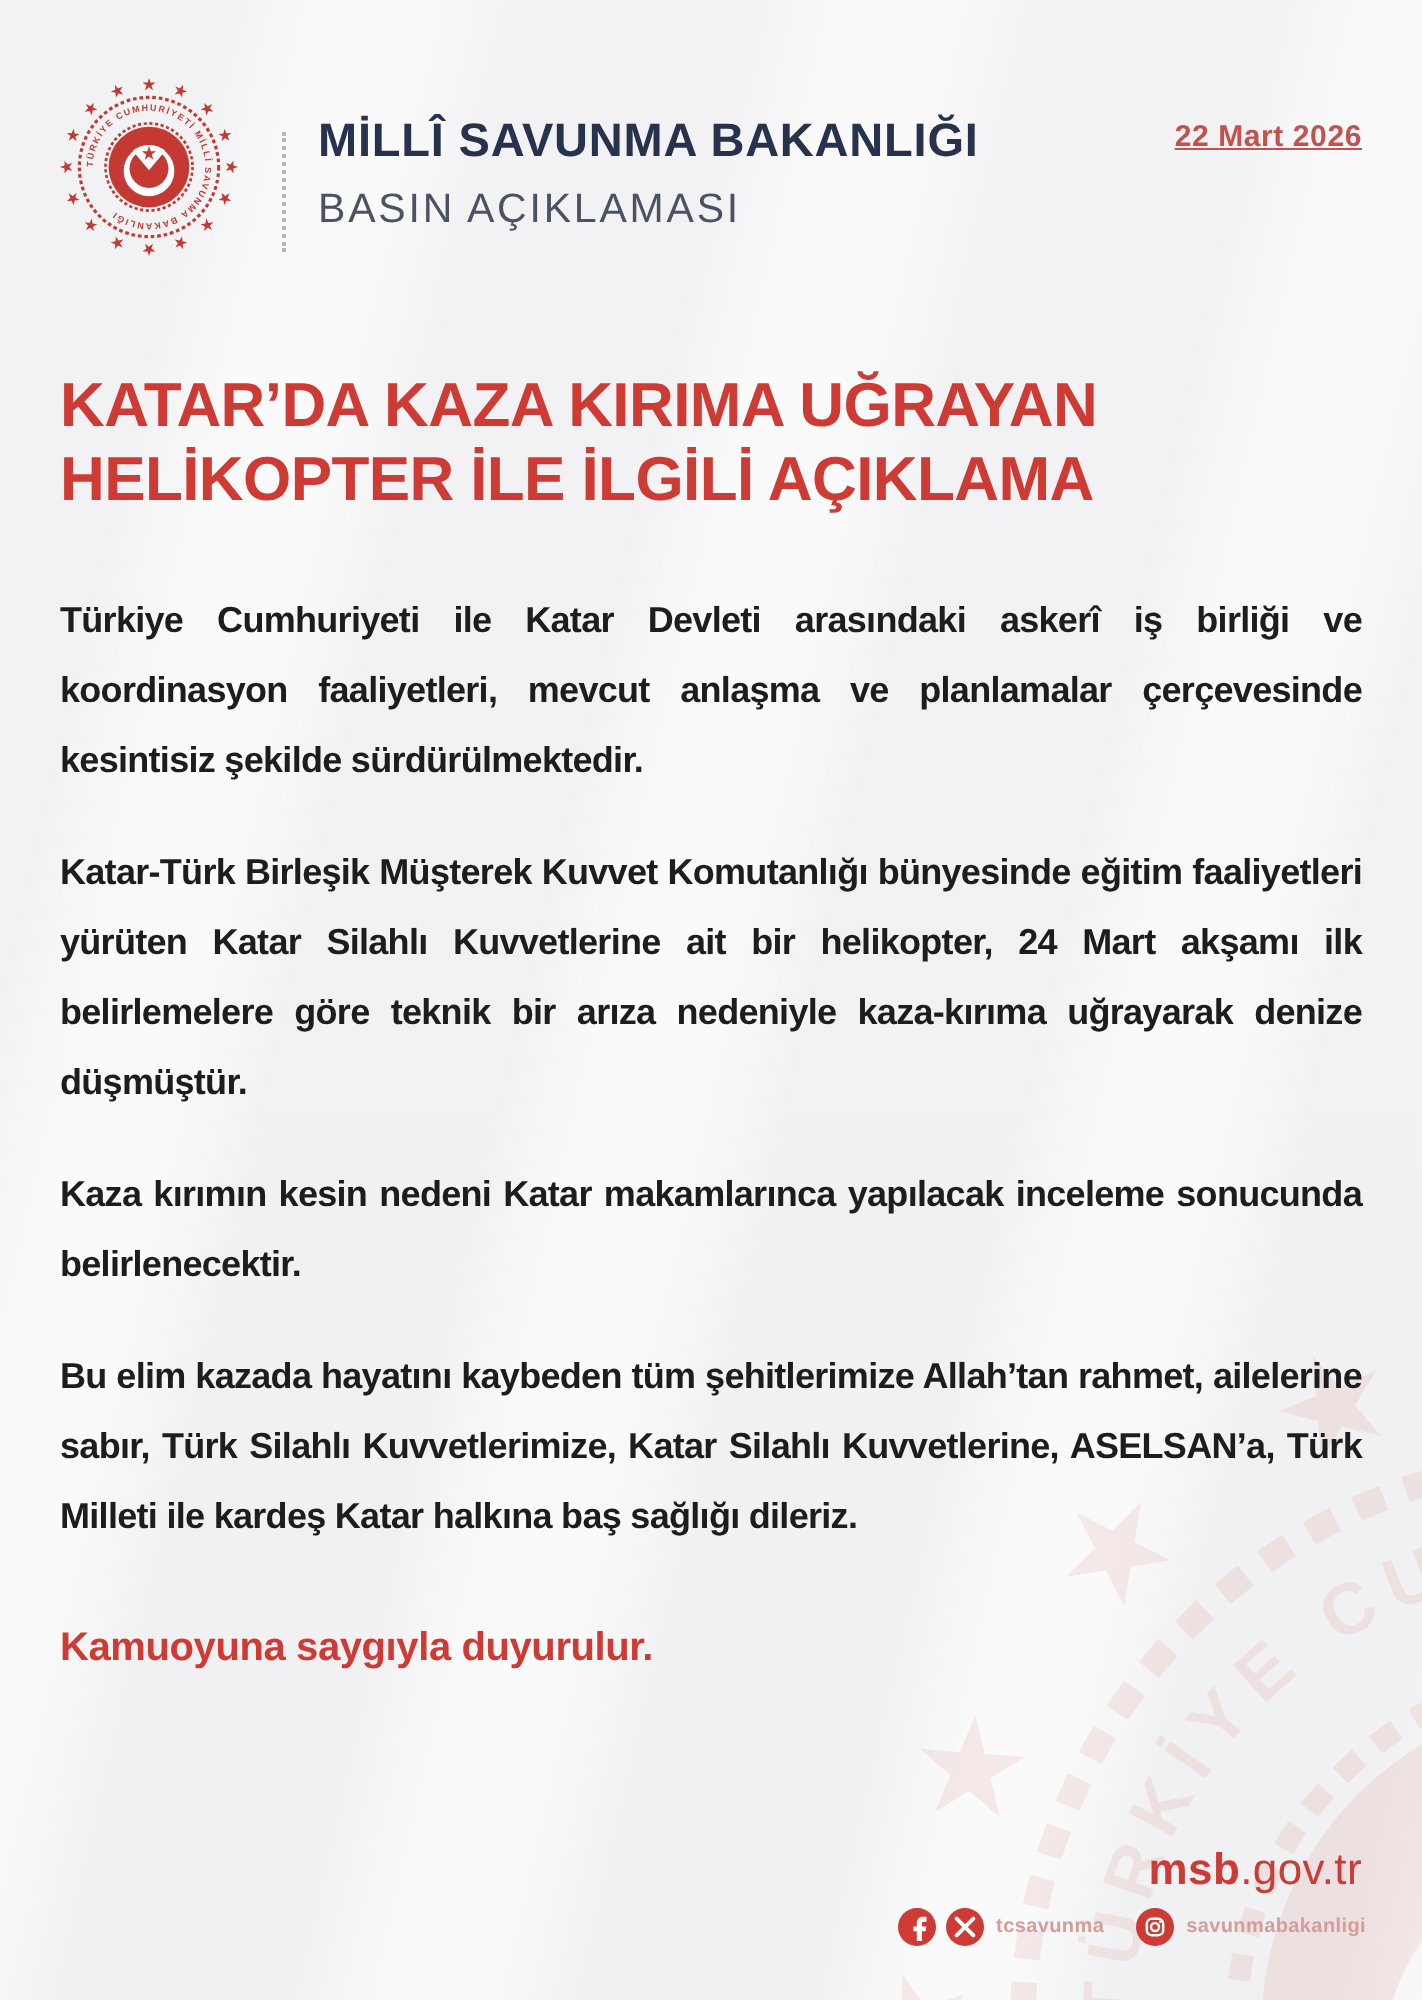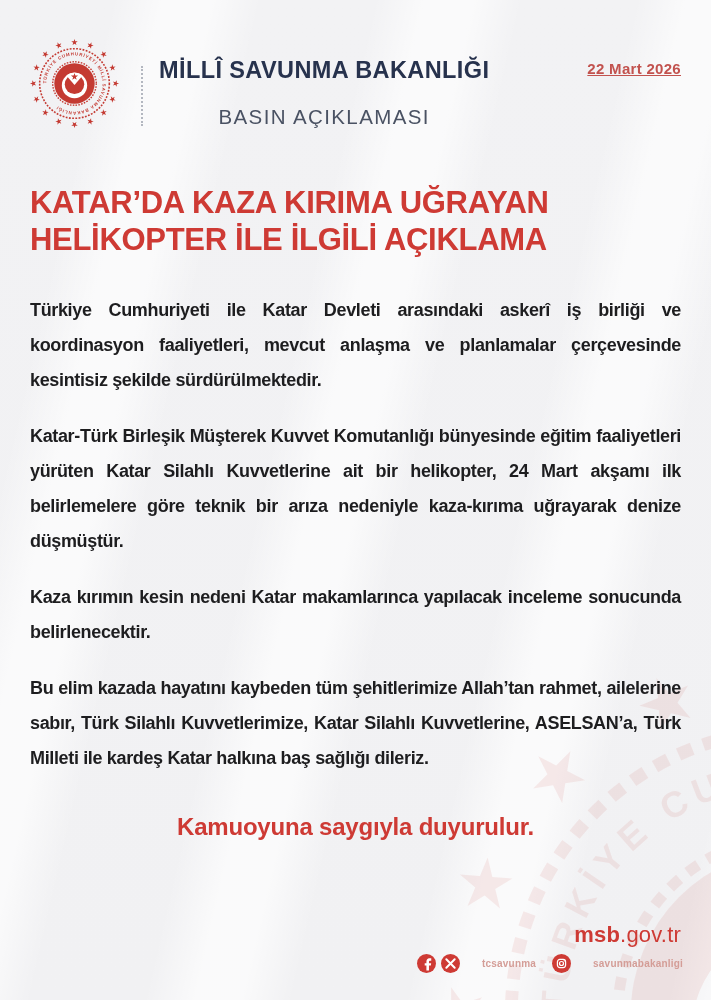--- a/index.html
+++ b/index.html
@@ -12,37 +12,37 @@
         rgba(255,255,255,0.65) 160px, rgba(255,255,255,0.65) 205px,
         rgba(255,255,255,0) 255px),
       linear-gradient(#f2f2f4,#f1f1f3);
   }
   
   .header{position:relative;height:150px;}
   .logo{position:absolute;left:27px;top:36px;width:95px;height:95px;}
   .divider{position:absolute;left:141px;top:66px;height:60px;width:0;border-left:2.5px dotted #b3b7c0;}
   .head-text{position:absolute;left:159px;top:57px;}
   .ministry{font-size:23.5px;font-weight:700;color:#27324d;letter-spacing:.4px;white-space:nowrap;}
-  .subtitle{font-size:20.5px;font-weight:400;color:#4a5263;letter-spacing:1.4px;margin-top:21px;white-space:nowrap;text-align:center;}
+  .subtitle{font-size:20.5px;font-weight:400;color:#4a5263;letter-spacing:1.4px;margin-top:9px;white-space:nowrap;}
   .date{position:absolute;right:30px;top:60px;font-size:15px;font-weight:700;color:#c2524e;letter-spacing:.3px;text-decoration:underline;}
   
   .main-title{margin:34px 30px 0;color:#ce3a34;font-weight:800;font-size:31px;line-height:37px;letter-spacing:-.3px;}
   
   .body-copy{margin-top:35px;position:relative;z-index:2;}
   .body-copy p{margin:0 30px 21px;font-size:18px;line-height:35px;font-weight:700;color:#1d1d1f;
     text-align:justify;letter-spacing:-.35px;}
-  .closing{margin:37px 30px 0;color:#ce3a34;font-size:24px;font-weight:800;letter-spacing:-.2px;position:relative;z-index:2;text-align:center;}
+  .closing{margin:37px 30px 0;color:#ce3a34;font-size:20px;font-weight:800;letter-spacing:-.2px;position:relative;z-index:2;}
   
   .website{position:absolute;right:30px;top:922px;font-size:22px;color:#ce3a34;z-index:3;letter-spacing:.2px;}
   .website .b{font-weight:800;}
   .website .r{font-weight:400;}
   .social{position:absolute;right:28px;top:954px;display:flex;align-items:center;z-index:3;}
   .social .icon{width:19px;height:19px;display:block;}
   .social .gap-s{margin-left:5px;}
-  .social .handle{font-size:10px;color:#d49d97;font-weight:600;margin-left:22px;letter-spacing:.2px;}
+  .social .handle{font-size:10px;color:#d49d97;font-weight:600;margin-left:6px;letter-spacing:.2px;}
   .social .group-gap{margin-left:16px;}
   
   .watermark{position:absolute;left:408px;top:626px;width:775px;height:775px;opacity:.085;z-index:1;pointer-events:none;}
 </style>
 </head>
 <body>
 
 <div class="page">
 
   <div class="header">

